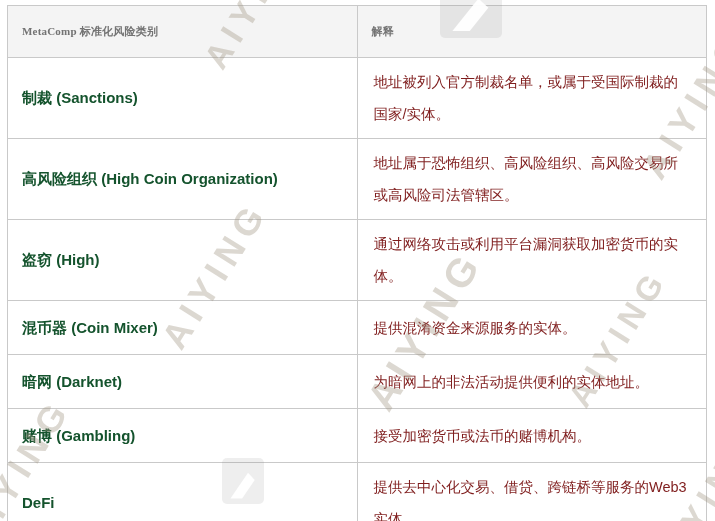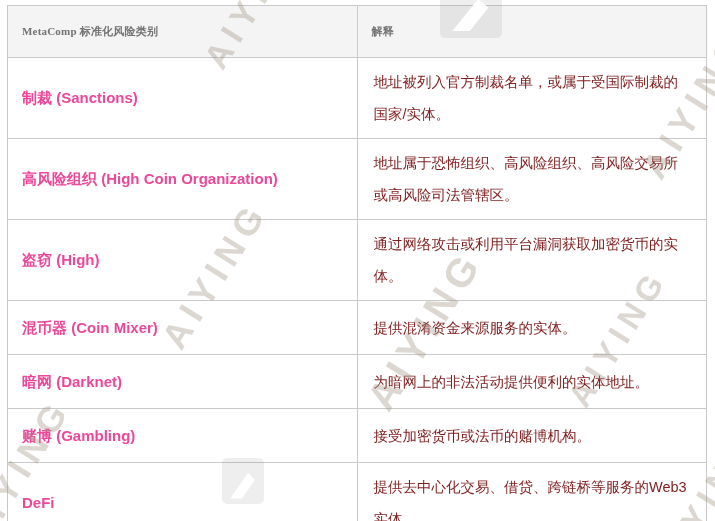--- a/index.html
+++ b/index.html
@@ -37,21 +37,21 @@
     color: #737373;
     font-size: 11px;
     font-weight: bold;
     padding: 6px 14px;
     height: 52px;
     letter-spacing: 0.2px;
     font-family: Liberation Serif, serif;
   }
   td.cat-cell {
     width: 265px;
-    color: #ec4899;
+    color: #14532d;
     font-size: 15px;
     font-weight: bold;
     padding: 8px 40px 8px 14px;
     line-height: 32px;
   }
   td.exp-cell {
     color: #7f1d1d;
     font-size: 14.5px;
     font-weight: normal;
     padding: 8px 18px 8px 16px;

